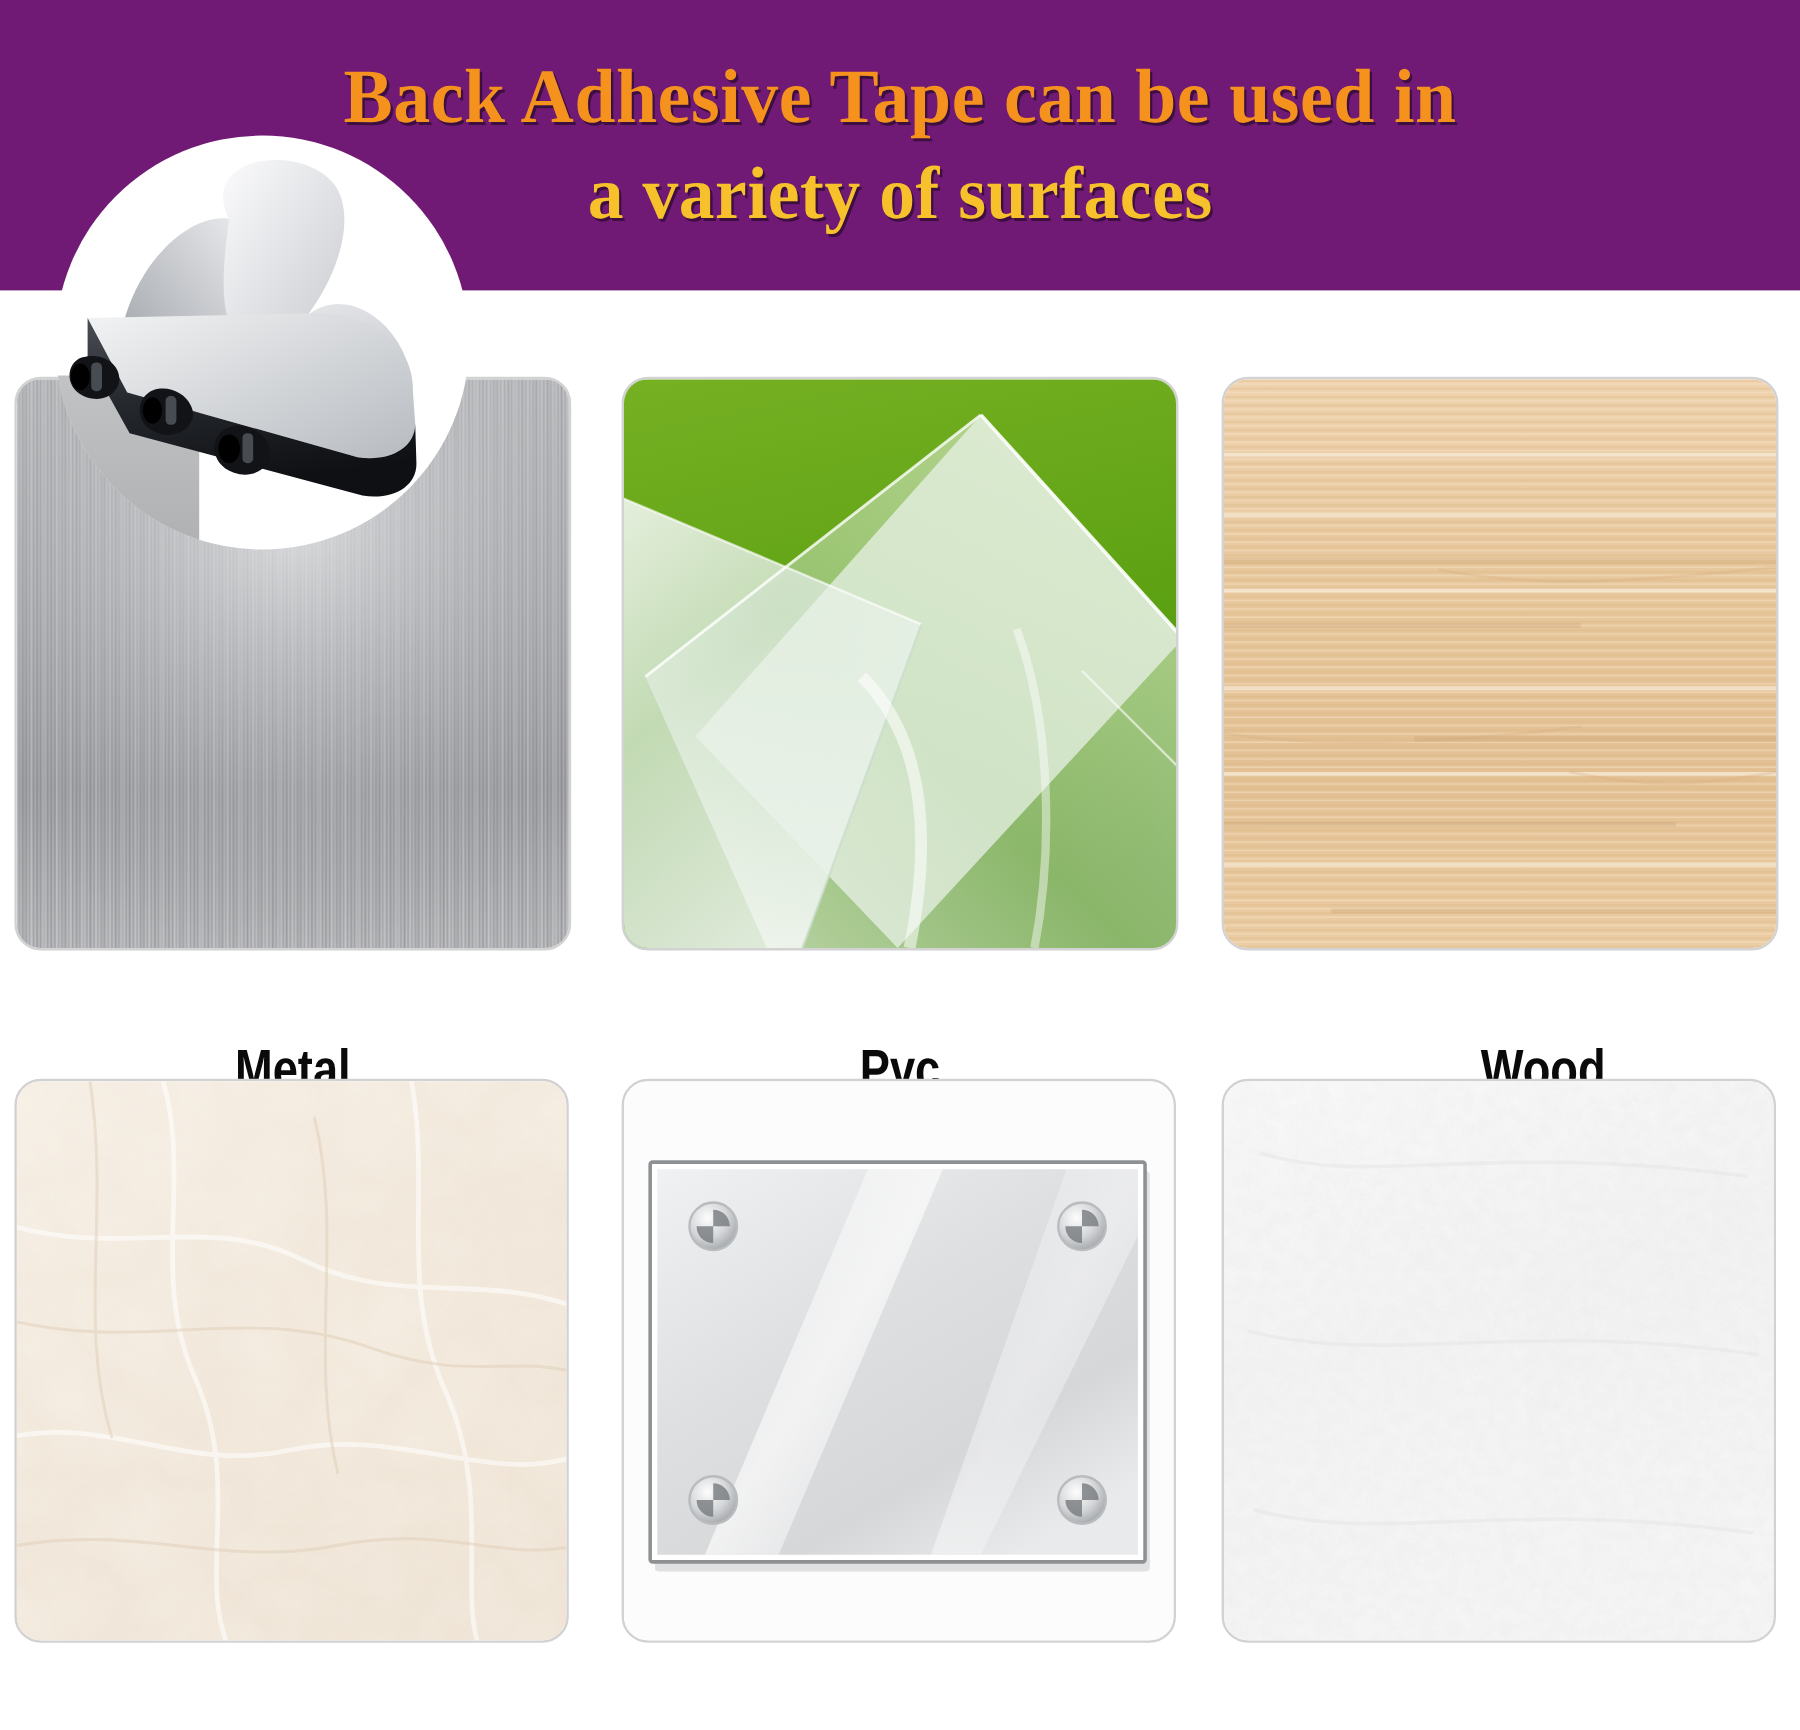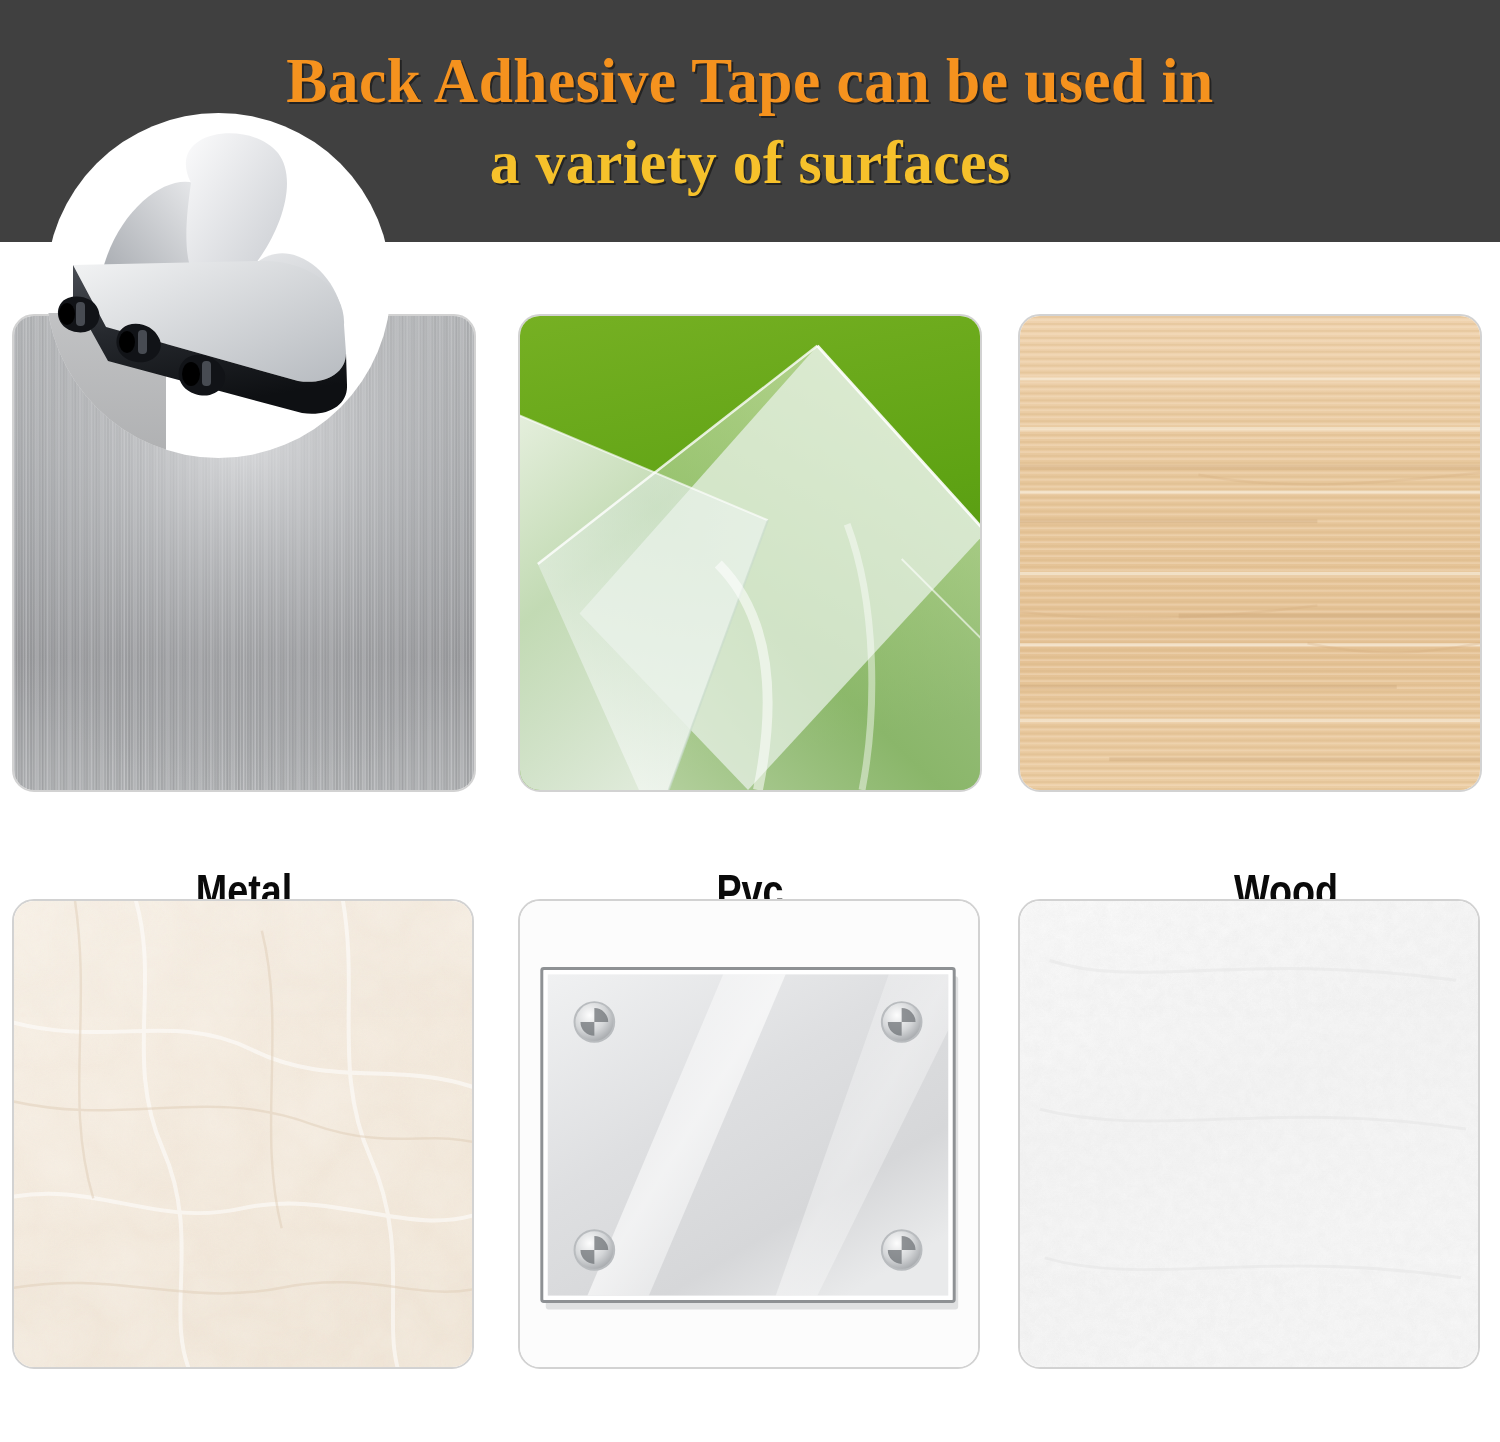--- a/index.html
+++ b/index.html
@@ -1,21 +1,21 @@
 <!DOCTYPE html>
 <html><head>
 <meta charset="utf-8">
 <style>
   html,body{margin:0;padding:0;background:#fff;}
   body{width:1500px;height:1442px;position:relative;overflow:hidden;
        font-family:"Liberation Sans",sans-serif;}
 
   
   .banner{position:absolute;left:0;top:0;width:1500px;height:242px;
-          background:#404040;overflow:visible;z-index:1;}
+          background:#701a75;overflow:visible;z-index:1;}
   .banner-inner{position:absolute;left:0;top:0;width:1500px;height:242px;
           display:flex;flex-direction:column;align-items:center;
           justify-content:center;}
   .title-line{font-family:"Liberation Serif",serif;font-weight:bold;
           letter-spacing:.5px;white-space:nowrap;line-height:1.0;
           text-shadow:2px 2px 0 rgba(0,0,0,.45);}
   .title-1{font-size:64px;color:#F5921E;
           transform:scaleX(.96);margin-bottom:18px;}
   .title-2{font-size:62px;color:#F6C12B;transform:scaleX(.96);}
 

